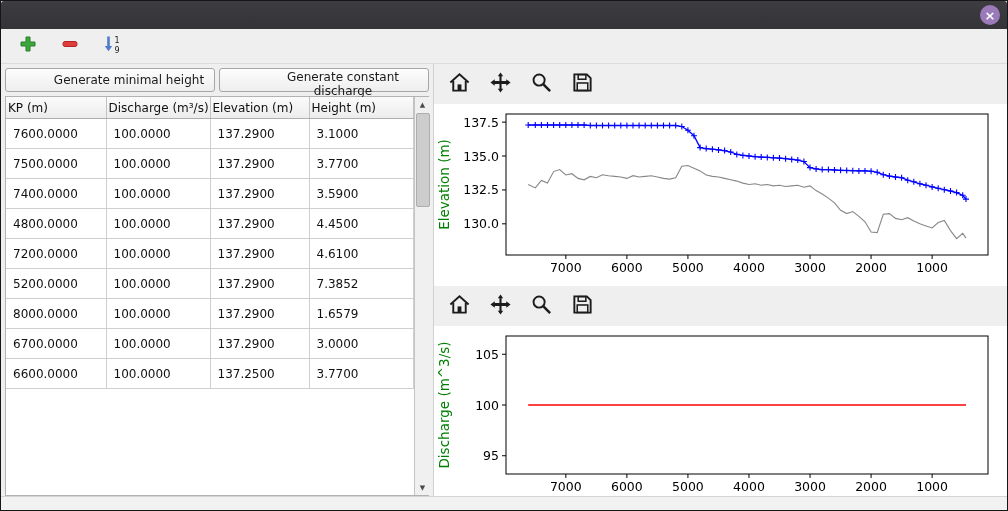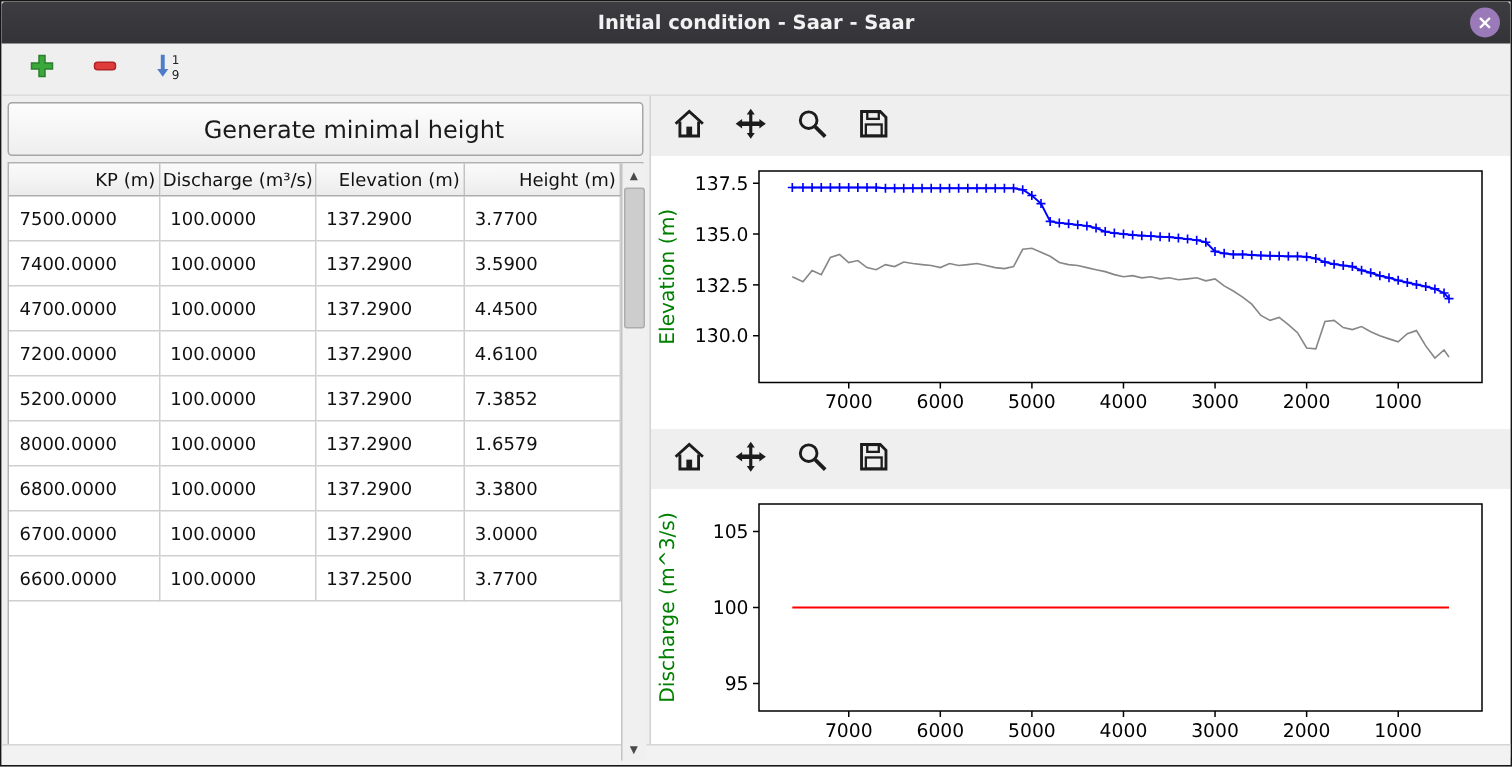--- a/index.html
+++ b/index.html
@@ -13,24 +13,24 @@
 
   
   .main-toolbar{height:34px;flex:0 0 auto;display:flex;align-items:center;gap:16px;padding-left:14px;background:#efefef;border-bottom:1px solid #dcdcdc;}
   .tb-btn{width:26px;height:26px;display:flex;align-items:center;justify-content:center;cursor:pointer;border-radius:3px;}
 
   .content{flex:1 1 auto;display:flex;min-height:0;}
 
   
   .left-panel{width:432px;flex:0 0 auto;padding:4px;box-sizing:border-box;background:#efefef;}
   .btn-row{display:flex;gap:4px;margin-bottom:4px;}
-  .gen-btn{flex:1;height:36px;font-size:16px;font-family:inherit;background:linear-gradient(#fdfdfd,#eeeeee);border:1px solid #a6a6a6;border-radius:3px;cursor:pointer;color:#1a1a1a;padding-left:44px;}
+  .gen-btn{flex:1;height:24px;font-size:12px;font-family:inherit;background:linear-gradient(#fdfdfd,#eeeeee);border:1px solid #a6a6a6;border-radius:3px;cursor:pointer;color:#1a1a1a;padding-left:44px;}
   .table-wrap{display:flex;height:398px;border:1px solid #b2b2b2;background:#fff;}
   .data-table{border-collapse:collapse;table-layout:fixed;font-size:12px;color:#111;align-self:flex-start;width:407px;}
-  .data-table th{height:21px;font-weight:normal;text-align:right;background:linear-gradient(#fbfbfb,#ececec);border-right:1px solid #c2c2c2;border-bottom:1px solid #aeaeae;padding:0 2px;overflow:hidden;white-space:nowrap;}
+  .data-table th{height:21px;font-weight:normal;text-align:left;background:linear-gradient(#fbfbfb,#ececec);border-right:1px solid #c2c2c2;border-bottom:1px solid #aeaeae;padding:0 2px;overflow:hidden;white-space:nowrap;}
   .data-table td{height:29px;padding:0 7px;border-right:1px solid #cfcfcf;border-bottom:1px solid #cfcfcf;background:#fff;white-space:nowrap;overflow:hidden;}
   .vscroll{width:16px;flex:0 0 auto;background:#f0f0f0;border-left:1px solid #c4c4c4;position:relative;}
   .vs-arrow{position:absolute;left:0;width:100%;height:15px;display:flex;align-items:center;justify-content:center;font-size:7px;color:#4a4a4a;cursor:pointer;}
   .vs-up{top:0;}
   .vs-down{bottom:0;}
   .vs-thumb{position:absolute;left:1px;right:1px;top:16px;height:92px;background:#cdcdcd;border:1px solid #adadad;border-radius:2px;cursor:pointer;}
 
   
   .right-panel{flex:1 1 auto;display:flex;flex-direction:column;border-left:1px solid #d2d2d2;min-width:0;}
   .nav-toolbar{height:40px;flex:0 0 auto;display:flex;align-items:center;gap:11px;padding-left:10px;background:#efefef;}
@@ -39,21 +39,20 @@
   svg text{font-family:"DejaVu Sans","Liberation Sans",sans-serif;}
 
   .statusbar{height:13px;flex:0 0 auto;background:#f2f2f2;border-top:1px solid #d5d5d5;}
 </style>
 </head>
 <body>
 
 <div class="window">
 
   <div class="titlebar">
-    <span class="title">Initial condition - Saar - Saar</span>
     <div class="close-btn">×</div>
   </div>
 
   <div class="main-toolbar">
     <div class="tb-btn">
       <span>
         <svg width="18" height="18" viewBox="0 0 18 18">
             <path d="M7 2h4v5h5v4h-5v5H7v-5H2V7h5z" fill="#3ba83b" stroke="#2c7f2c" stroke-width="1"></path>
           </svg>
       </span>
@@ -75,52 +74,59 @@
         </svg>
       </span>
     </div>
   </div>
 
   <div class="content">
 
     <div class="left-panel">
       <div class="btn-row">
         <button class="gen-btn">Generate minimal height</button>
+        <button class="gen-btn">Generate constant discharge</button>
       </div>
       <div class="table-wrap">
         <table class="data-table">
           <colgroup>
             <col style="width:100px">
               <col style="width:104px">
               <col style="width:99px">
               <col style="width:104px">
           </colgroup>
           <thead>
               <tr>
                 <th>KP (m)</th>
                 <th>Discharge (m³/s)</th>
                 <th>Elevation (m)</th>
                 <th>Height (m)</th>
               </tr>
             </thead>
           <tbody>
               <tr>
+                <td>7600.0000</td>
+                <td>100.0000</td>
+                <td>137.2900</td>
+                <td>3.1000</td>
+              </tr>
+              <tr>
                 <td>7500.0000</td>
                 <td>100.0000</td>
                 <td>137.2900</td>
                 <td>3.7700</td>
               </tr>
               <tr>
                 <td>7400.0000</td>
                 <td>100.0000</td>
                 <td>137.2900</td>
                 <td>3.5900</td>
               </tr>
               <tr>
-                <td>4700.0000</td>
+                <td>4800.0000</td>
                 <td>100.0000</td>
                 <td>137.2900</td>
                 <td>4.4500</td>
               </tr>
               <tr>
                 <td>7200.0000</td>
                 <td>100.0000</td>
                 <td>137.2900</td>
                 <td>4.6100</td>
               </tr>
@@ -128,26 +134,20 @@
                 <td>5200.0000</td>
                 <td>100.0000</td>
                 <td>137.2900</td>
                 <td>7.3852</td>
               </tr>
               <tr>
                 <td>8000.0000</td>
                 <td>100.0000</td>
                 <td>137.2900</td>
                 <td>1.6579</td>
-              </tr>
-              <tr>
-                <td>6800.0000</td>
-                <td>100.0000</td>
-                <td>137.2900</td>
-                <td>3.3800</td>
               </tr>
               <tr>
                 <td>6700.0000</td>
                 <td>100.0000</td>
                 <td>137.2900</td>
                 <td>3.0000</td>
               </tr>
               <tr>
                 <td>6600.0000</td>
                 <td>100.0000</td>

